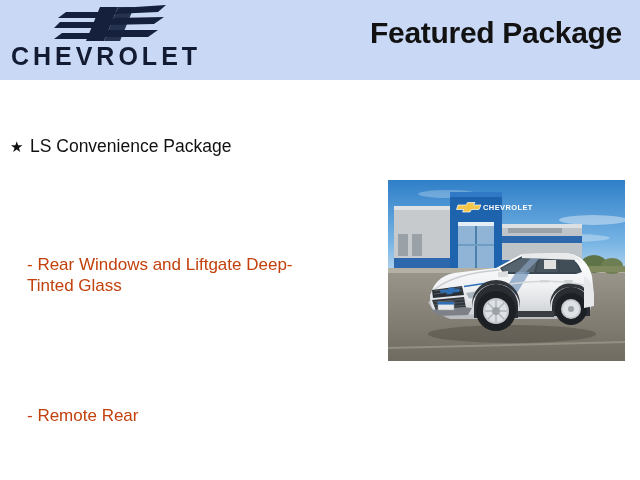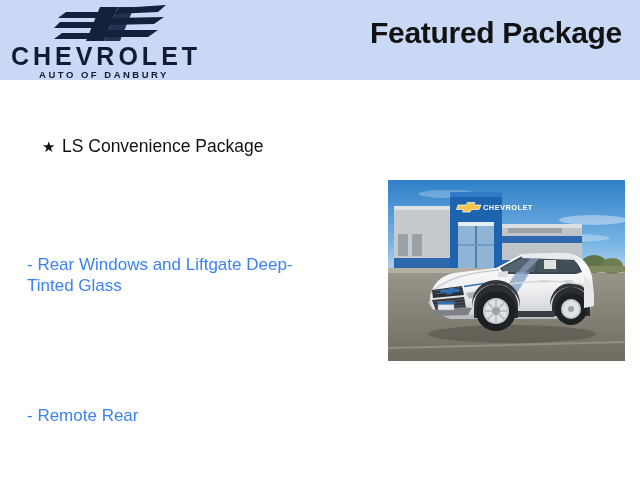--- a/index.html
+++ b/index.html
@@ -82,34 +82,33 @@
     height: 400px;
     background: #ffffff;
   }
 
   .pkg-heading {
     position: absolute;
     left: 10px;
     font-size: 17.5px;
     color: #111111;
     white-space: nowrap;
-    margin-left: 32px;
   }
   .pkg-heading .star-bullet {
     display: inline-block;
     width: 20px;
     font-size: 15px;
     color: #111111;
   }
 
   .pkg-feature {
     position: absolute;
     left: 27px;
     font-size: 17px;
-    color: #3b82f6;
+    color: #c2410c;
     line-height: 21px;
   }
 
   #feature-0 { top: 174px; width: 310px; }
   #feature-1 { top: 325px; width: 310px; }
   #heading-0 { top: 56px; }
 
   
   #vehicle-photo {
     position: absolute;
@@ -141,21 +140,20 @@
 
           <path d="M72 5 L118 2 L110 9 L66 11 Z"></path>
           <path d="M66 15 L116 14 L106 21 L58 22 Z"></path>
           <path d="M60 27 L110 27 L100 34 L52 34 Z"></path>
         </g>
       </svg>
     </div>
 
     <div id="brand-name">CHEVROLET</div>
 
-    <div id="brand-tagline">AUTO OF DANBURY</div>
   </div>
 
   <div id="page-title">Featured Package</div>
 </div>
 
 <div id="content">
 
   <div id="heading-0" class="pkg-heading">
     <span class="star-bullet">★</span><span>LS Convenience Package</span>
   </div>

